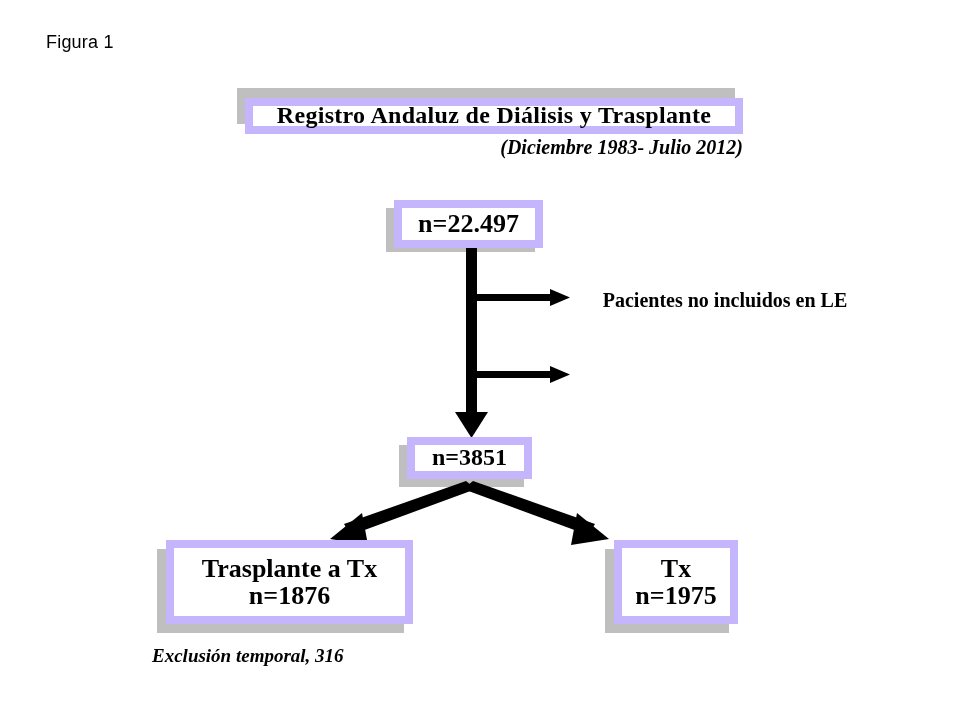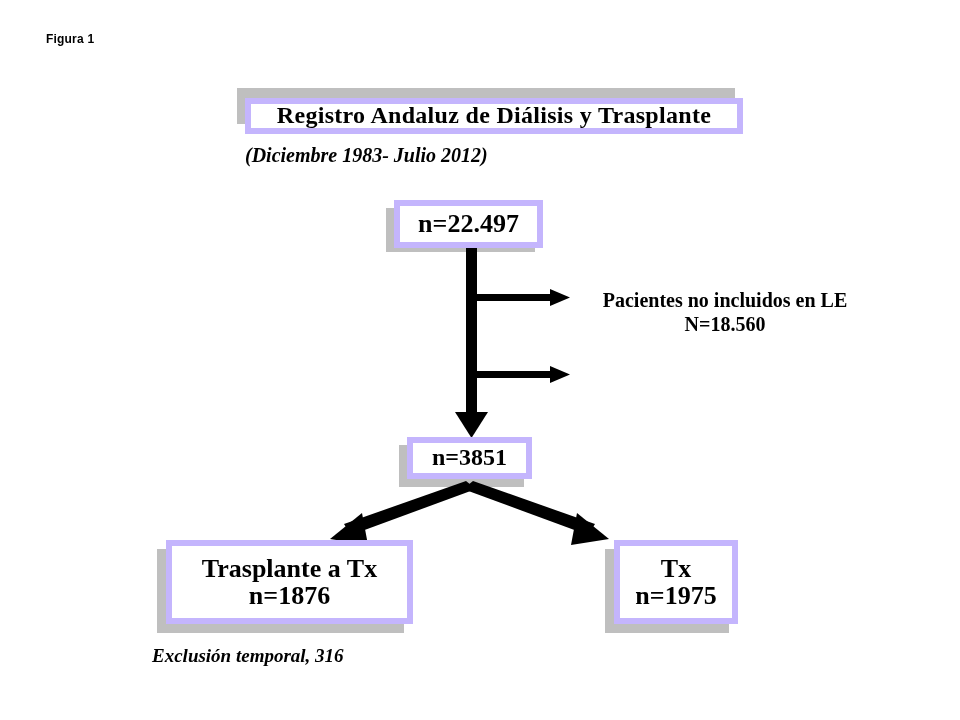--- a/index.html
+++ b/index.html
@@ -22,33 +22,33 @@
     width: 960px;
     height: 720px;
   }
 
   
   .fig-label {
     position: absolute;
     left: 46px;
     top: 32px;
     font-family: "Liberation Sans", "DejaVu Sans", sans-serif;
-    font-size: 12px;
-    font-weight: bold;
+    font-size: 18px;
+    font-weight: normal;
     letter-spacing: 0.2px;
     color: #000;
     white-space: nowrap;
   }
 
   
   .node {
     position: absolute;
     box-sizing: border-box;
     background: #ffffff;
-    border: 6px solid #c4b5fd;
+    border: 8px solid #c4b5fd;
     display: flex;
     flex-direction: column;
     align-items: center;
     justify-content: center;
     text-align: center;
     z-index: 5;
   }
   .shadow {
     position: absolute;
     background: #bfbfbf;
@@ -64,23 +64,23 @@
 
   
   #node-title { left: 245px; top: 98px; width: 498px; height: 36px; }
   #shadow-title { left: 237px; top: 88px; width: 498px; height: 36px; }
   #node-title .line { font-size: 24px; letter-spacing: 0.3px; }
 
   
   .subtitle {
     position: absolute;
     left: 245px;
-    top: 144px;
+    top: 136px;
     width: 498px;
-    text-align: left;
+    text-align: right;
     font-size: 20px;
     font-weight: bold;
     font-style: italic;
     white-space: nowrap;
   }
 
   
   #node-total { left: 394px; top: 200px; width: 149px; height: 48px; }
   #shadow-total { left: 386px; top: 208px; width: 149px; height: 44px; }
   #node-total .line { font-size: 26px; }
@@ -147,21 +147,20 @@
 
   <div class="subtitle">(Diciembre 1983- Julio 2012)</div>
 
   <div class="shadow" id="shadow-total"></div>
   <div class="node" id="node-total">
     <span class="line">n=22.497</span>
   </div>
 
   <div class="side-note" id="note-excluded">
     <div>Pacientes no incluidos en LE</div>
-    <div>N=18.560</div>
   </div>
 
 
   <div class="shadow" id="shadow-le"></div>
   <div class="node" id="node-le">
     <span class="line">n=3851</span>
   </div>
 
   <div class="shadow" id="shadow-cand"></div>
   <div class="node" id="node-cand">

